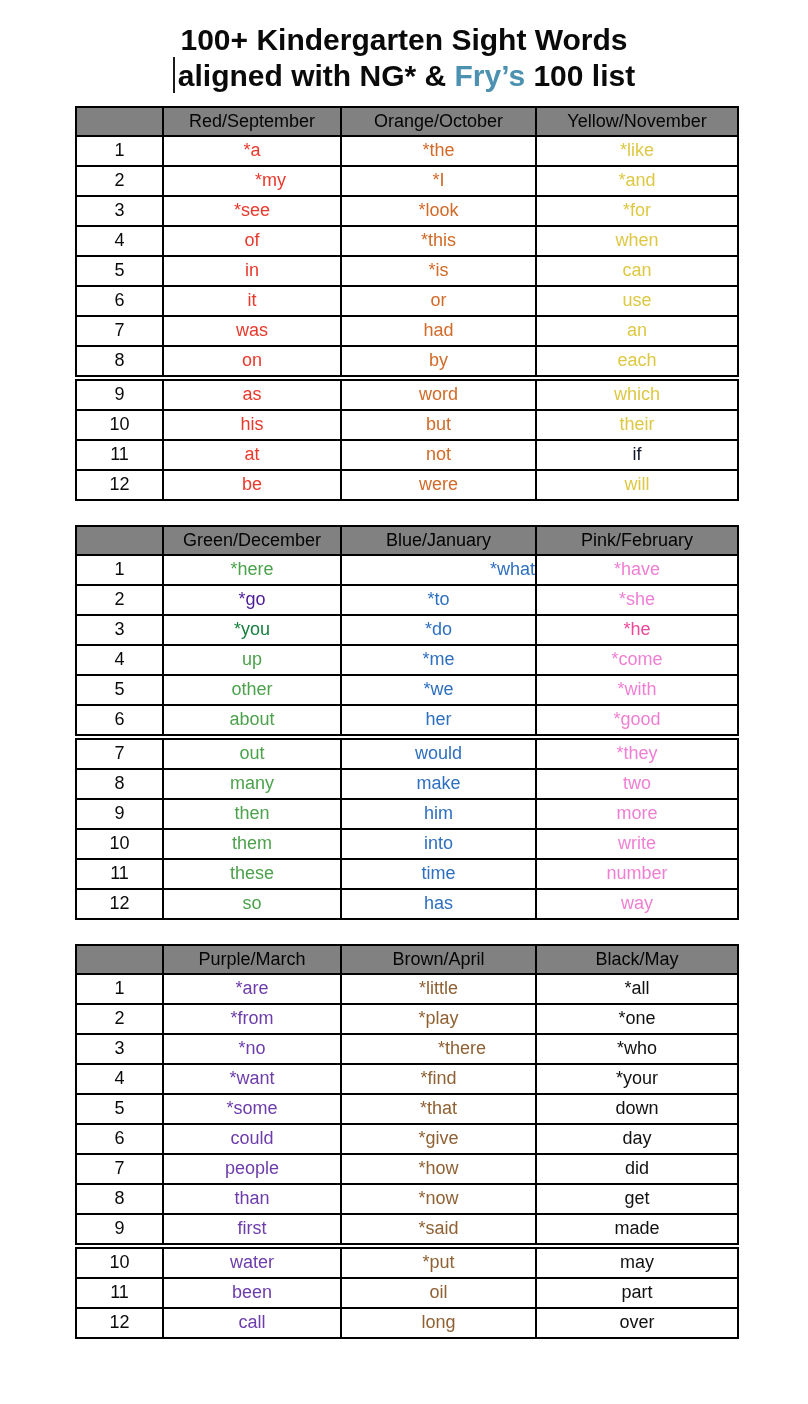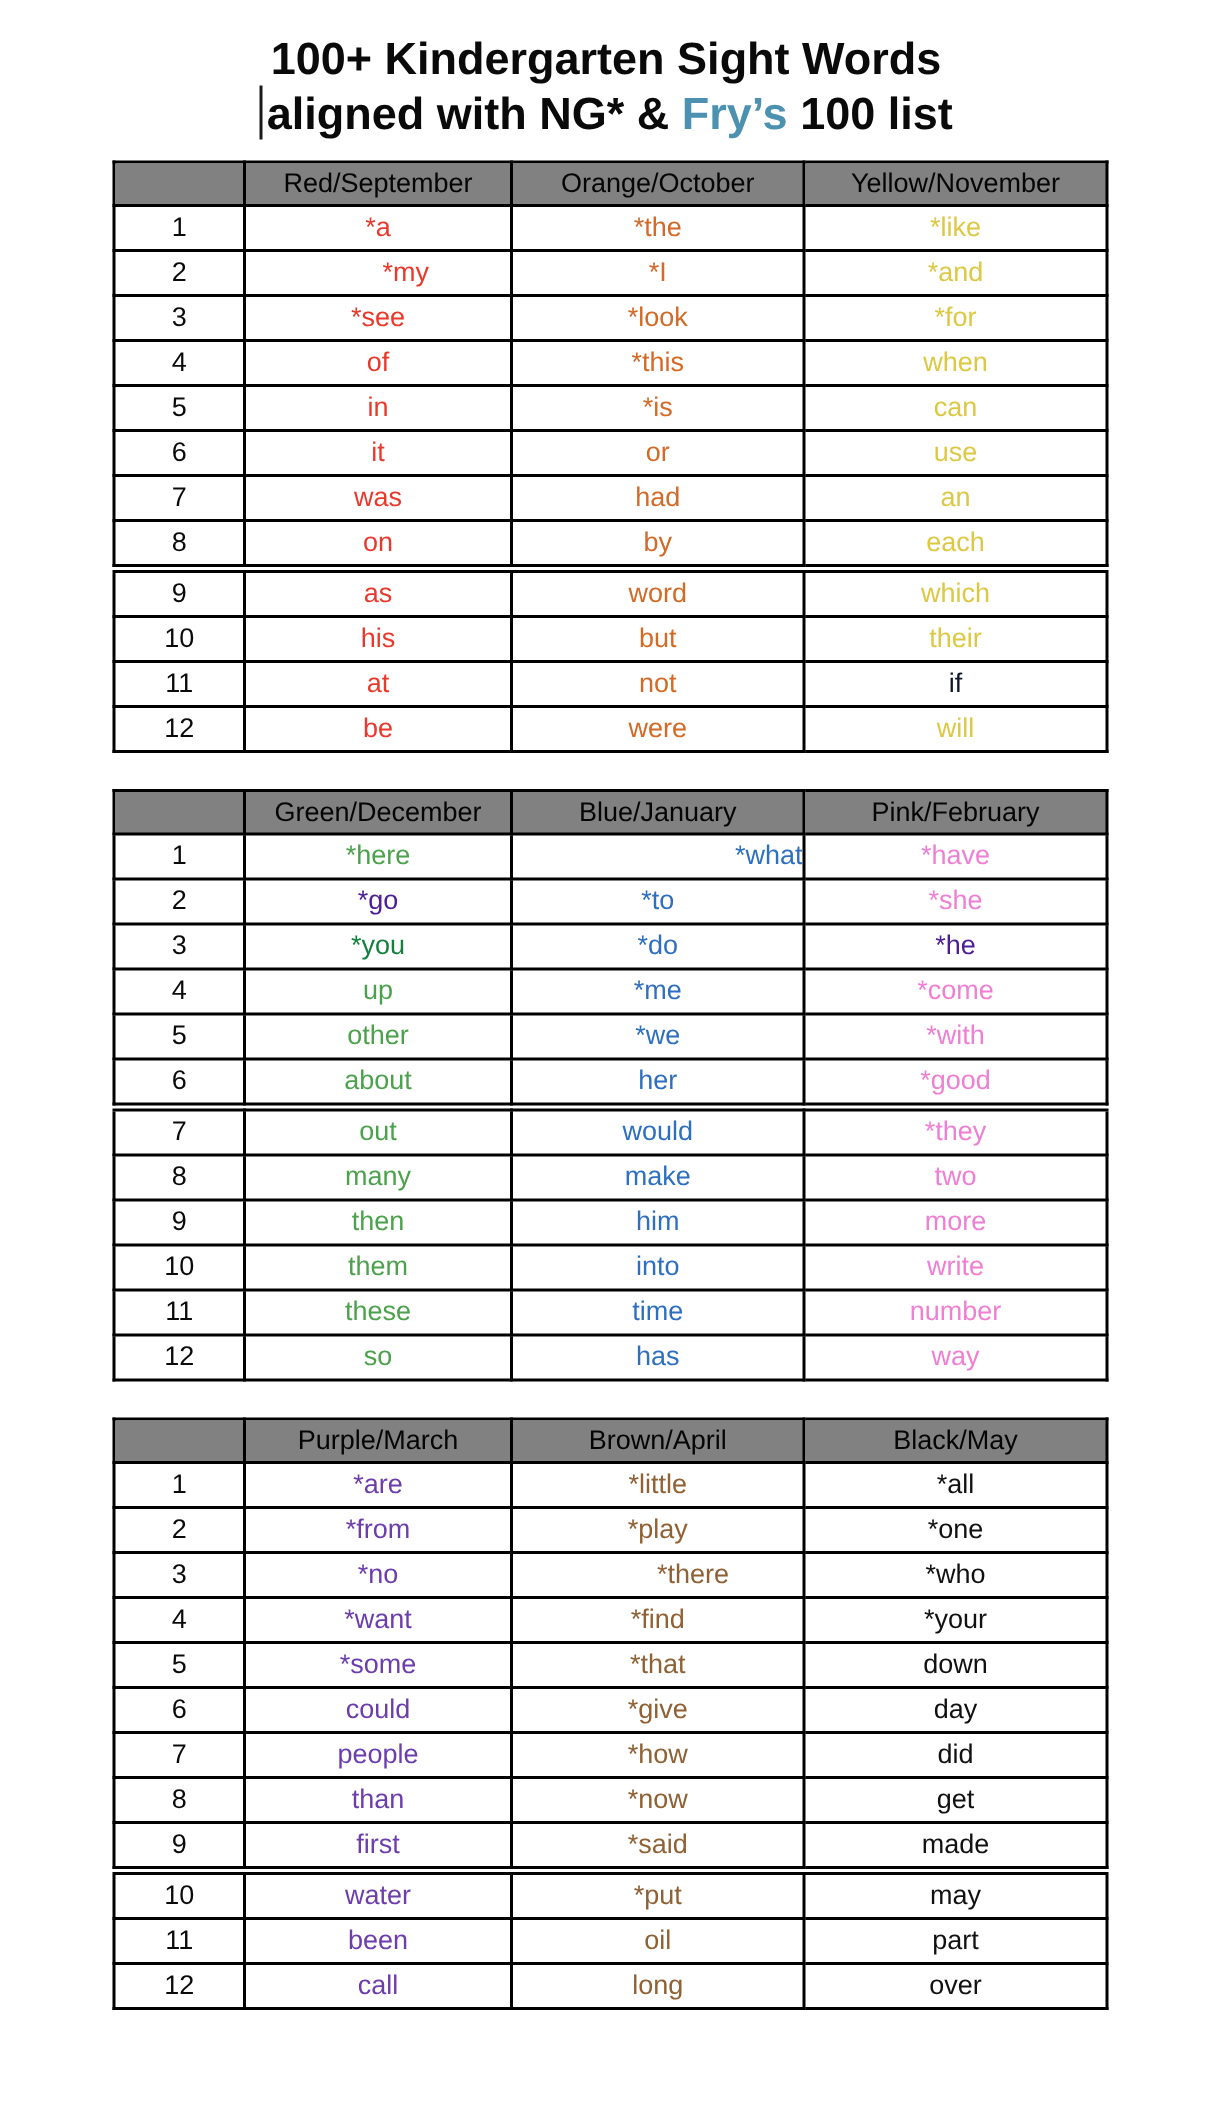--- a/index.html
+++ b/index.html
@@ -212,21 +212,21 @@
           <tr>
             <td class="num">2</td>
             <td style="color: #4c1d95;">*go</td>
             <td style="color: rgb(46, 111, 192);">*to</td>
             <td style="color: rgb(240, 127, 212);">*she</td>
           </tr>
           <tr>
             <td class="num">3</td>
             <td style="color: #15803d; margin-left: 23px;">*you</td>
             <td style="color: rgb(46, 111, 192);">*do</td>
-            <td style="color: #4c1d95;">*he</td>
+            <td style="color: #ec4899;">*he</td>
           </tr>
           <tr>
             <td class="num">4</td>
             <td style="color: rgb(76, 162, 76);">up</td>
             <td style="color: rgb(46, 111, 192);">*me</td>
             <td style="color: rgb(240, 127, 212);">*come</td>
           </tr>
           <tr>
             <td class="num">5</td>
             <td style="color: rgb(76, 162, 76);">other</td>

